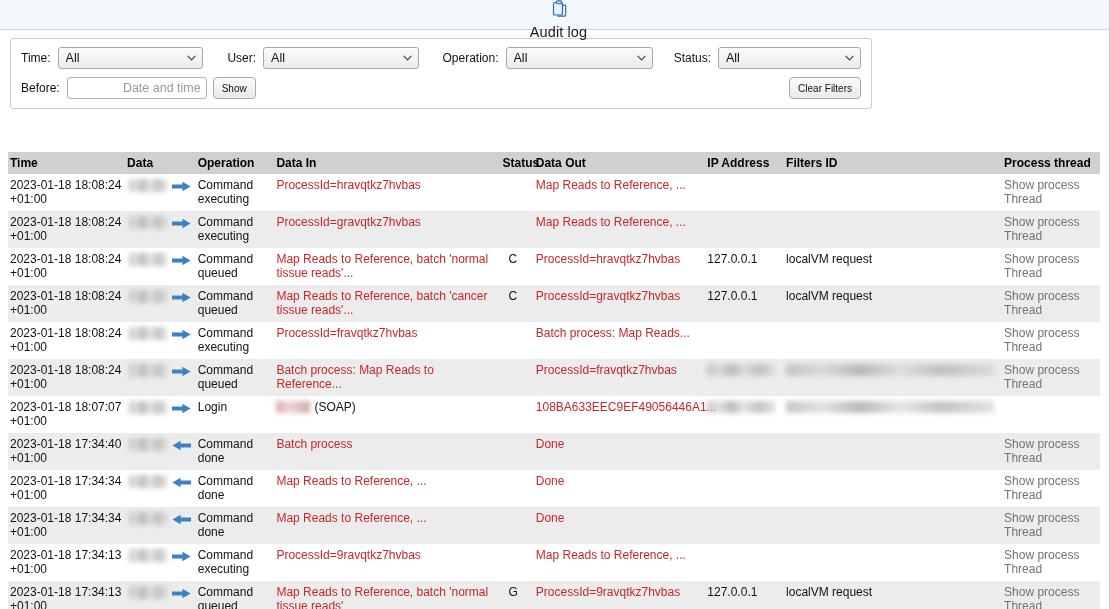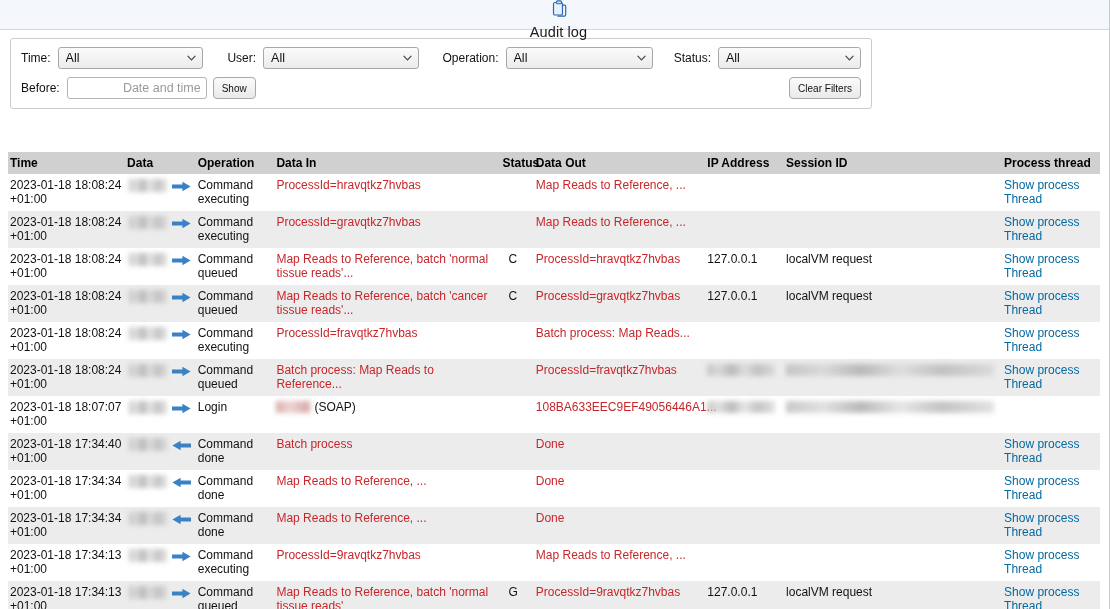--- a/index.html
+++ b/index.html
@@ -156,21 +156,21 @@
   .c-dataout  { width: 170px; }
   .c-ip       { width: 78px;  }
   .c-session  { width: 216px; }
   .c-thread   { width: 96px;  }
 
   th.c-status { padding-left: 2px; }
   td.c-status { text-align: left; padding-left: 6px !important; }
   th.c-ip, td.c-ip { }
 
   .red { color: #c8262a; }
-  .redlink { color: #0369a1; cursor: pointer; }
+  .redlink { color: #737373; cursor: pointer; }
   .nowrap { white-space: nowrap; margin-top: 40px; }
   .tz { display: block; }
 
   
   .arrow { width: 19px; height: 11px; display: block; margin-top: 2px; }
 
   
   .blur {
     display: inline-block;
     height: 12px;
@@ -269,21 +269,21 @@
       <thead>
         <tr>
           <th class="c-time">Time</th>
           <th class="c-user">Data</th>
           <th class="c-arrow"></th>
           <th class="c-oper">Operation</th>
           <th class="c-datain">Data In</th>
           <th class="c-status">Status</th>
           <th class="c-dataout">Data Out</th>
           <th class="c-ip">IP Address</th>
-          <th class="c-session">Session ID</th>
+          <th class="c-session">Filters ID</th>
           <th class="c-thread">Process thread</th>
         </tr>
       </thead>
       <tbody id="log-body">
           <tr class="r-odd">
             <td class="c-time"><span class="nowrap">2023-01-18 18:08:24</span><span class="tz">+01:00</span></td>
             <td class="c-user"><span class="blur blur-user"></span></td>
             <td class="c-arrow">
               <svg class="arrow" viewBox="0 0 19 11">
                 <path d="M0 3.4h10.4V0.7L18.6 5.4 10.4 10.2V7.5H0z" fill="#3b82c4"></path>

